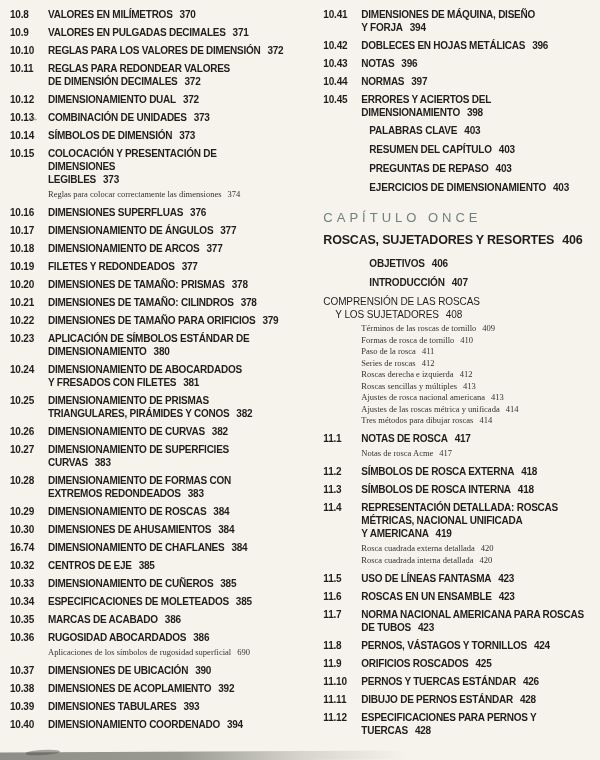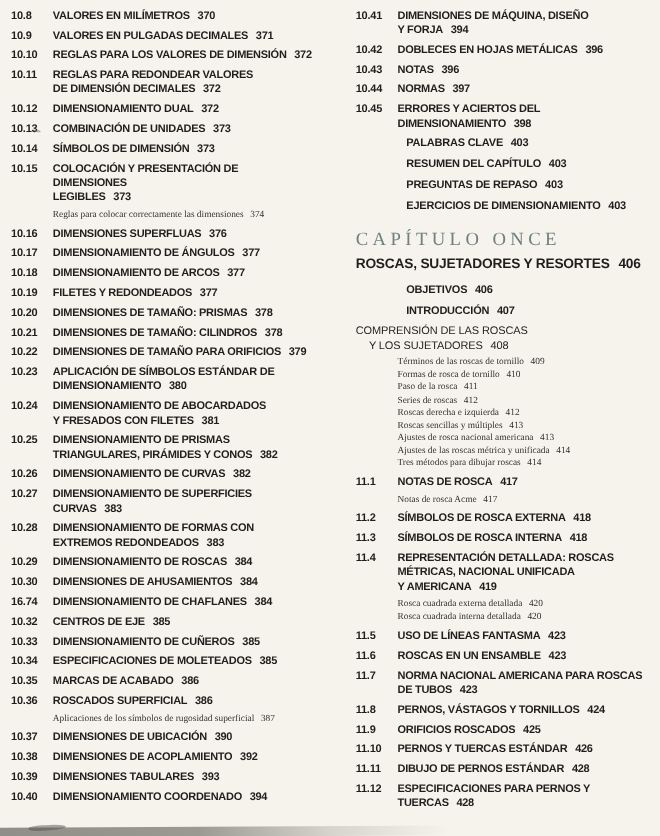--- a/index.html
+++ b/index.html
@@ -34,25 +34,24 @@
     margin:-2px 0 6px 38px;
     font-family:"Liberation Serif", serif;
     font-size:8.5px; line-height:11px;
     color:#33312e;
   }
   .sub { margin-bottom:0.5px; }
   .sub-page { margin-left:6px; }
 
   .chapter-label {
     margin:16px 0 7px;
-    font-size:17px; line-height:16px;
+    font-size:13px; line-height:16px;
     letter-spacing:4px;
     color: var(--chapter, #70807e);
     font-weight:400;
-    font-family:Liberation Serif, serif;
   }
   .chapter-title {
     font-weight:bold; font-size:12.5px; line-height:15px;
     letter-spacing:-0.2px;
     margin-bottom:9px;
   }
   .ct-page { margin-left:8px; }
 
   .overview { font-size:10px; line-height:13px; margin-bottom:4px; letter-spacing:-0.1px; }
   .ov-body { display:block; padding-left:12px; text-indent:-12px; }
@@ -199,24 +198,24 @@
       <div class="row">
         <span class="num">10.34</span>
         <span class="ebody"><span class="etitle">ESPECIFICACIONES DE MOLETEADOS</span><span class="epage">385</span></span>
       </div>
       <div class="row">
         <span class="num">10.35</span>
         <span class="ebody"><span class="etitle">MARCAS DE ACABADO</span><span class="epage">386</span></span>
       </div>
       <div class="row">
         <span class="num">10.36</span>
-        <span class="ebody"><span class="etitle">ROSCADOS SUPERFICIAL</span><span class="epage">386</span></span>
-      </div>
-      <div class="subs">
-        <div class="sub"><span class="sub-text">Aplicaciones de los símbolos de rugosidad superficial</span><span class="sub-page">387</span></div>
+        <span class="ebody"><span class="etitle">RUGOSIDAD ABOCARDADOS</span><span class="epage">386</span></span>
+      </div>
+      <div class="subs">
+        <div class="sub"><span class="sub-text">Aplicaciones de los símbolos de rugosidad superficial</span><span class="sub-page">690</span></div>
       </div>
       <div class="row">
         <span class="num">10.37</span>
         <span class="ebody"><span class="etitle">DIMENSIONES DE UBICACIÓN</span><span class="epage">390</span></span>
       </div>
       <div class="row">
         <span class="num">10.38</span>
         <span class="ebody"><span class="etitle">DIMENSIONES DE ACOPLAMIENTO</span><span class="epage">392</span></span>
       </div>
       <div class="row">

